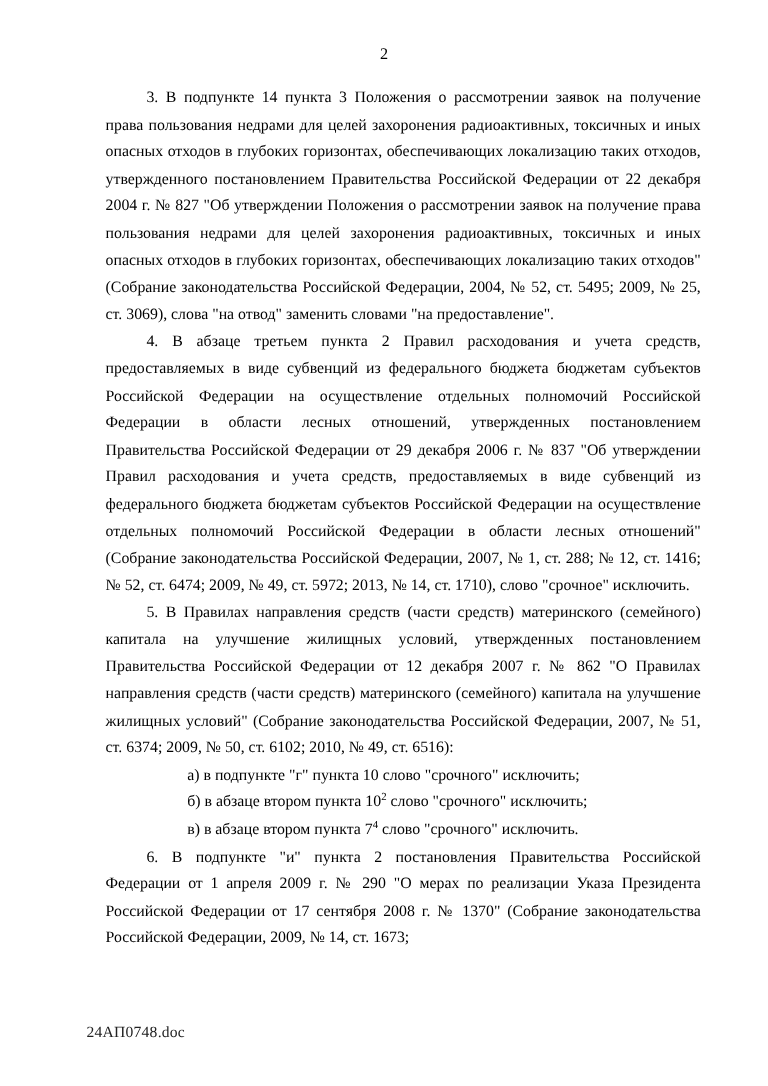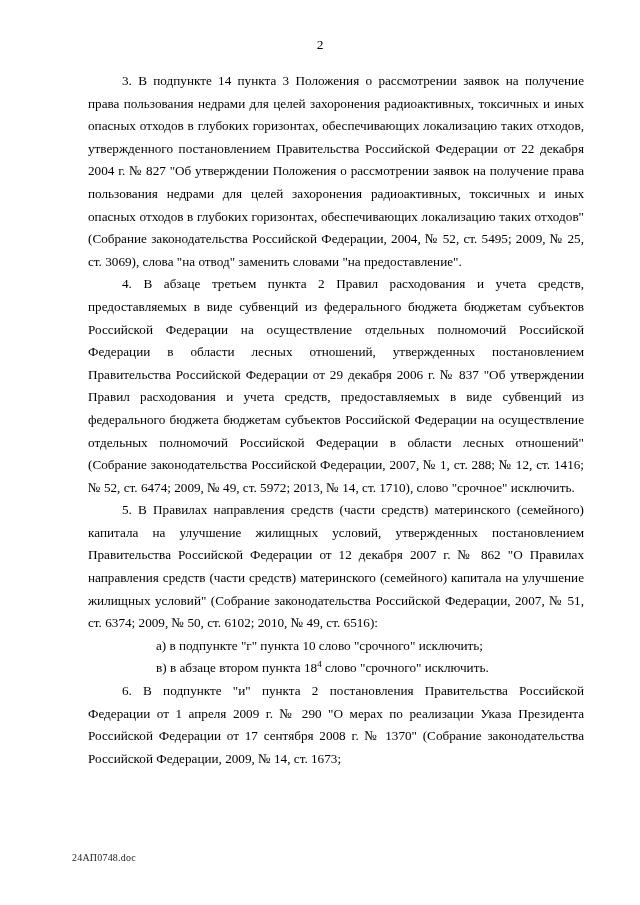--- a/index.html
+++ b/index.html
@@ -51,21 +51,21 @@
   }
   sup {
     font-size: 9px;
     vertical-align: super;
     line-height: 0;
   }
   .footer-code {
     position: absolute;
     left: 72px;
     top: 852px;
-    font-size: 10px;
+    font-size: 13px;
     font-family: "Liberation Serif", serif;
     color: #222222;
     letter-spacing: 0.2px;
   }
 </style>
 </head>
 <body>
 
 <div class="page">
 
@@ -74,22 +74,23 @@
   <div class="body-text">
 
     <p class="para">3. В подпункте 14 пункта 3 Положения о рассмотрении заявок на получение права пользования недрами для целей захоронения радиоактивных, токсичных и иных опасных отходов в глубоких горизонтах, обеспечивающих локализацию таких отходов, утвержденного постановлением Правительства Российской Федерации от 22 декабря 2004 г. № 827 "Об утверждении Положения о рассмотрении заявок на получение права пользования недрами для целей захоронения радиоактивных, токсичных и иных опасных отходов в глубоких горизонтах, обеспечивающих локализацию таких отходов" (Собрание законодательства Российской Федерации, 2004, № 52, ст. 5495; 2009, № 25, ст. 3069), слова "на отвод" заменить словами "на предоставление".</p>
 
     <p class="para">4. В абзаце третьем пункта 2 Правил расходования и учета средств, предоставляемых в виде субвенций из федерального бюджета бюджетам субъектов Российской Федерации на осуществление отдельных полномочий Российской Федерации в области лесных отношений, утвержденных постановлением Правительства Российской Федерации от 29 декабря 2006 г. № 837 "Об утверждении Правил расходования и учета средств, предоставляемых в виде субвенций из федерального бюджета бюджетам субъектов Российской Федерации на осуществление отдельных полномочий Российской Федерации в области лесных отношений" (Собрание законодательства Российской Федерации, 2007, № 1, ст. 288; № 12, ст. 1416; № 52, ст. 6474; 2009, № 49, ст. 5972; 2013, № 14, ст. 1710), слово "срочное" исключить.</p>
 
     <p class="para">5. В Правилах направления средств (части средств) материнского (семейного) капитала на улучшение жилищных условий, утвержденных постановлением Правительства Российской Федерации от 12 декабря 2007 г. № 862 "О Правилах направления средств (части средств) материнского (семейного) капитала на улучшение жилищных условий" (Собрание законодательства Российской Федерации, 2007, № 51, ст. 6374; 2009, № 50, ст. 6102; 2010, № 49, ст. 6516):</p>
 
     <p class="para sub">а) в подпункте "г" пункта 10 слово "срочного" исключить;</p>
 
+    <p class="para sub"><span>б) в абзаце втором пункта 10</span><sup>2</sup><span> слово "срочного" исключить;</span></p>
 
-    <p class="para sub"><span>в) в абзаце втором пункта 18</span><sup>4</sup><span> слово "срочного" исключить.</span></p>
+    <p class="para sub"><span>в) в абзаце втором пункта 7</span><sup>4</sup><span> слово "срочного" исключить.</span></p>
 
     <p class="para">6. В подпункте "и" пункта 2 постановления Правительства Российской Федерации от 1 апреля 2009 г. № 290 "О мерах по реализации Указа Президента Российской Федерации от 17 сентября 2008 г. № 1370" (Собрание законодательства Российской Федерации, 2009, № 14, ст. 1673;</p>
 
   </div>
 
   <div class="footer-code">24АП0748.doc</div>
 
 </div>
 
 </body></html>

